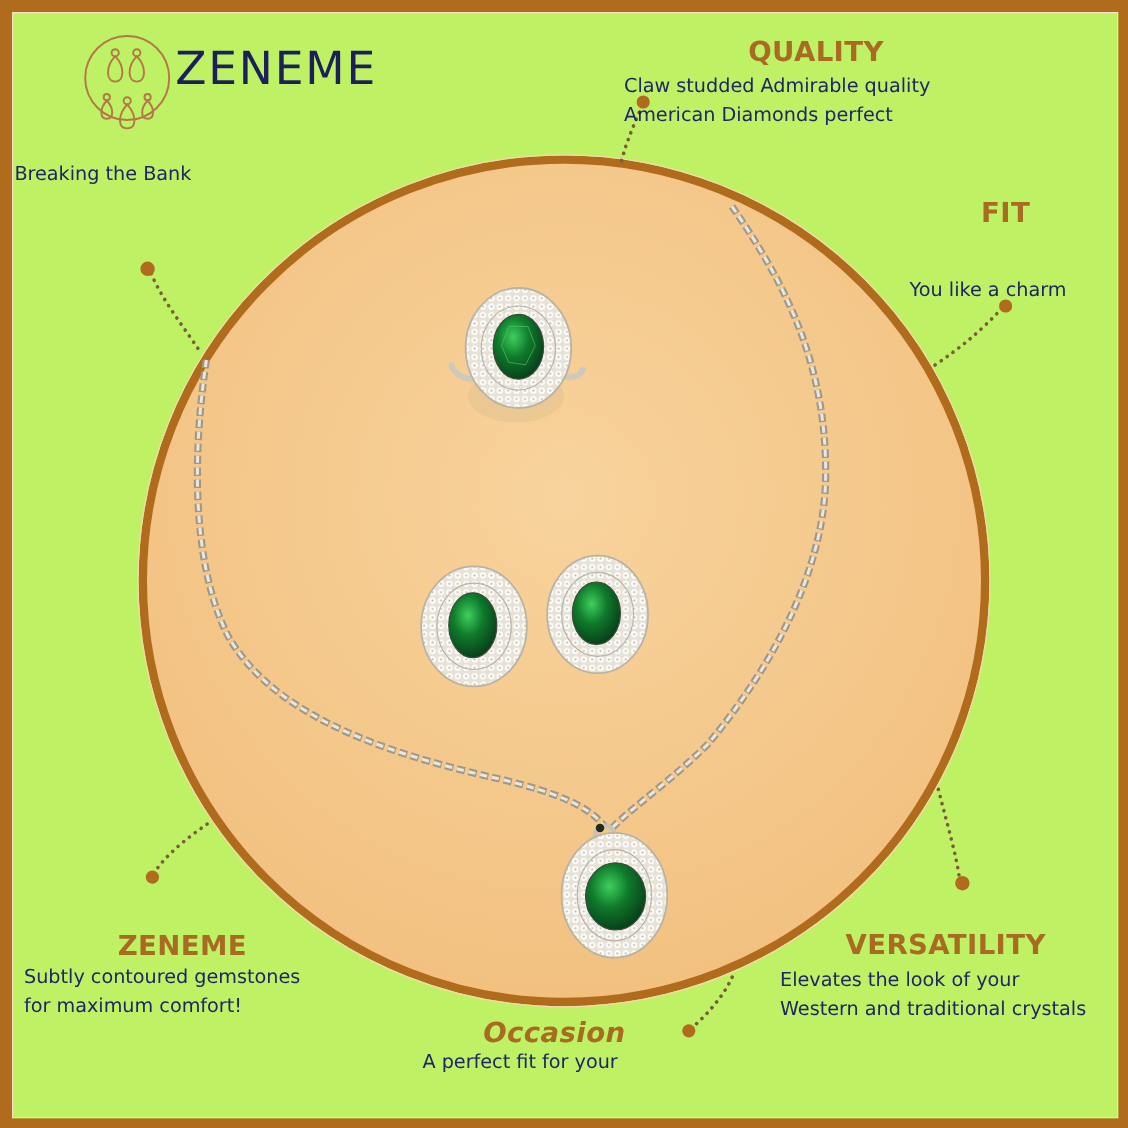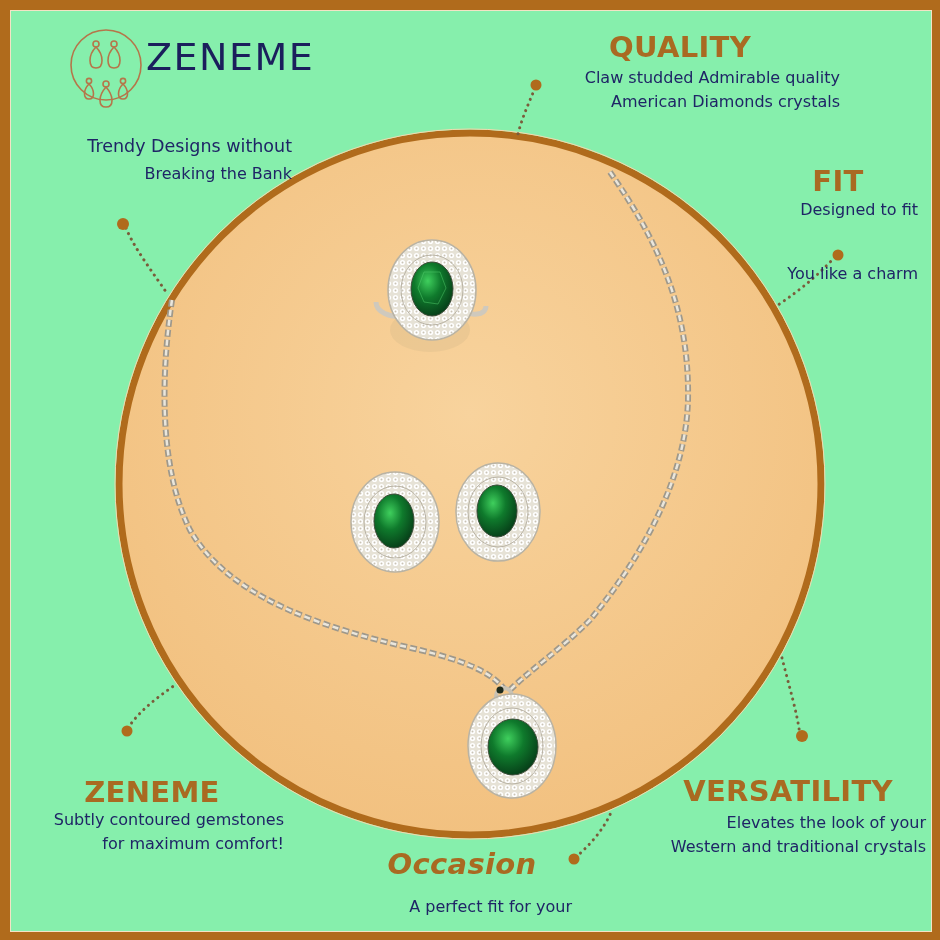--- a/index.html
+++ b/index.html
@@ -1,22 +1,22 @@
 <!DOCTYPE html>
 <html><head>
 <meta charset="utf-8">
 <style>
   html, body { margin: 0; padding: 0; }
   body { width: 940px; height: 940px; overflow: hidden; background: #b06b1c; position: relative; font-family: "DejaVu Sans", sans-serif; }
-  .frame { position: absolute; left: 10px; top: 10px; width: 922px; height: 922px; background: #86efac; box-shadow: inset 0 0 0 1px #f4e3c5; overflow: hidden; }
+  .frame { position: absolute; left: 10px; top: 10px; width: 922px; height: 922px; background: #bef264; box-shadow: inset 0 0 0 1px #f4e3c5; overflow: hidden; }
   .stage { position: absolute; left: -10px; top: -10px; width: 940px; height: 940px; }
   svg.art { position: absolute; left: 0; top: 0; width: 940px; height: 940px; }
 
-  .heading { position: absolute; font-weight: bold; color: #a96a22; font-size: 29px; letter-spacing: 0.3px; text-align: center; white-space: nowrap; line-height: 1; }
-  .desc { position: absolute; color: #1f2566; font-size: 16px; text-align: right; white-space: nowrap; line-height: 24px; }
+  .heading { position: absolute; font-weight: bold; color: #a96a22; font-size: 23px; letter-spacing: 0.3px; text-align: center; white-space: nowrap; line-height: 1; }
+  .desc { position: absolute; color: #1f2566; font-size: 16px; text-align: left; white-space: nowrap; line-height: 24px; }
   .brand { position: absolute; left: 146px; top: 38px; font-size: 38px; color: #1b1f5c; letter-spacing: 1.5px; font-family: "DejaVu Sans", sans-serif; line-height: 1; }
   .block { position: absolute; text-align: center; }
 </style>
 </head>
 <body>
 
 <div class="frame">
  <div class="stage">
   <svg class="art" viewBox="0 0 940 940">
     <defs>
@@ -110,44 +110,42 @@
       <ellipse cx="512" cy="746" rx="31" ry="38" fill="none" stroke="#b9b3a4" stroke-width="1"></ellipse>
       <ellipse cx="513" cy="747" rx="25" ry="28" fill="url(#gem)" stroke="#3a4a36" stroke-width="1"></ellipse>
     </g>
   </svg>
 
   <div class="brand">ZENEME</div>
 
   <div class="block" style="left:520px; top:33px; width:320px;">
     <div class="heading" style="position:relative;">QUALITY</div>
     <div class="desc" style="position:relative; margin-top:4px;">Claw studded Admirable quality</div>
-    <div class="desc" style="position:relative;">American Diamonds crystals</div>
+    <div class="desc" style="position:relative;">American Diamonds perfect</div>
   </div>
 
   <div class="block" style="left:12px; top:131px; width:280px;">
-    <div class="desc" style="position:relative; font-size:17.5px; margin-top:2px; line-height:27px;">Trendy Designs without</div>
     <div class="desc" style="position:relative; font-size:16px; line-height:27px;">Breaking the Bank</div>
   </div>
 
   <div class="block" style="left:758px; top:167px; width:160px;">
     <div class="heading" style="position:relative;">FIT</div>
-    <div class="desc" style="position:relative; margin-top:2px;">Designed to fit</div>
     <div class="desc" style="position:relative;margin-top:40px;">You like a charm</div>
   </div>
 
   <div class="block" style="left:20px; top:778px; width:264px;">
     <div class="heading" style="position:relative;">ZENEME</div>
     <div class="desc" style="position:relative; margin-top:1px;">Subtly contoured gemstones</div>
     <div class="desc" style="position:relative;">for maximum comfort!</div>
   </div>
 
   <div class="block" style="left:650px; top:777px; width:276px;">
     <div class="heading" style="position:relative;">VERSATILITY</div>
     <div class="desc" style="position:relative; margin-top:5px;">Elevates the look of your</div>
     <div class="desc" style="position:relative;">Western and traditional crystals</div>
   </div>
 
   <div class="block" style="left:352px; top:850px; width:220px;">
     <div class="heading" style="position:relative;font-style:italic;">Occasion</div>
-    <div class="desc" style="position:relative; margin-top:16px;">A perfect fit for your</div>
+    <div class="desc" style="position:relative; margin-top:0;">A perfect fit for your</div>
   </div>
  </div>
 </div>
 
 </body></html>

